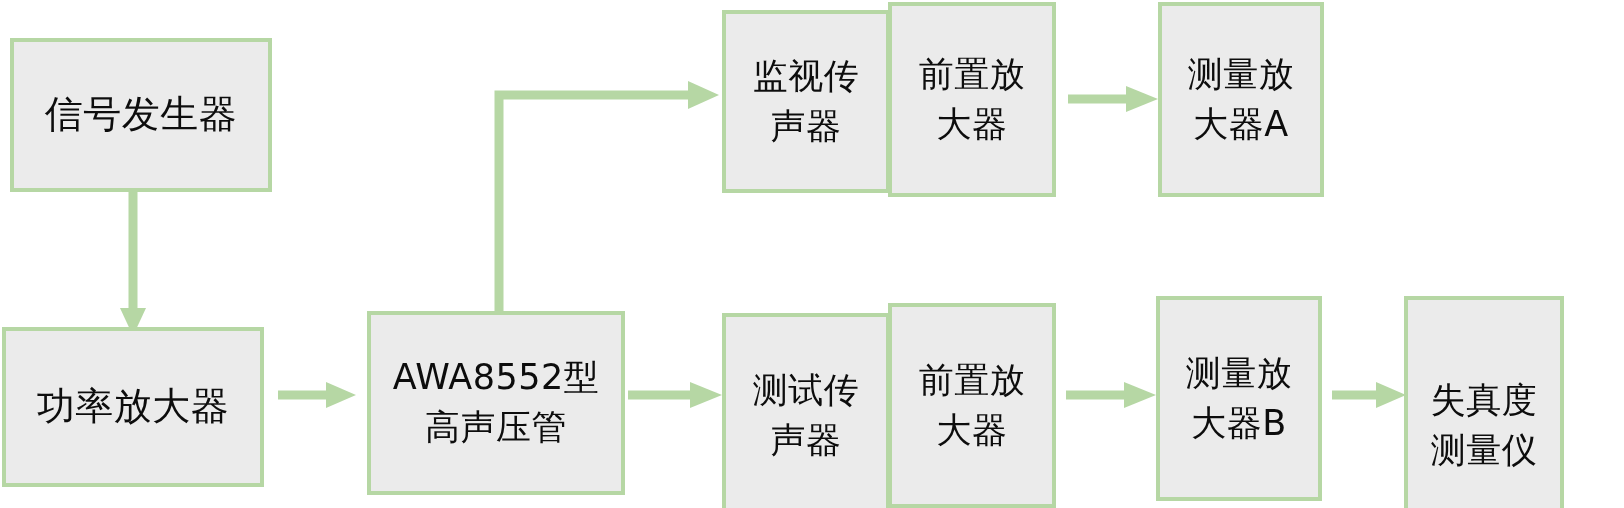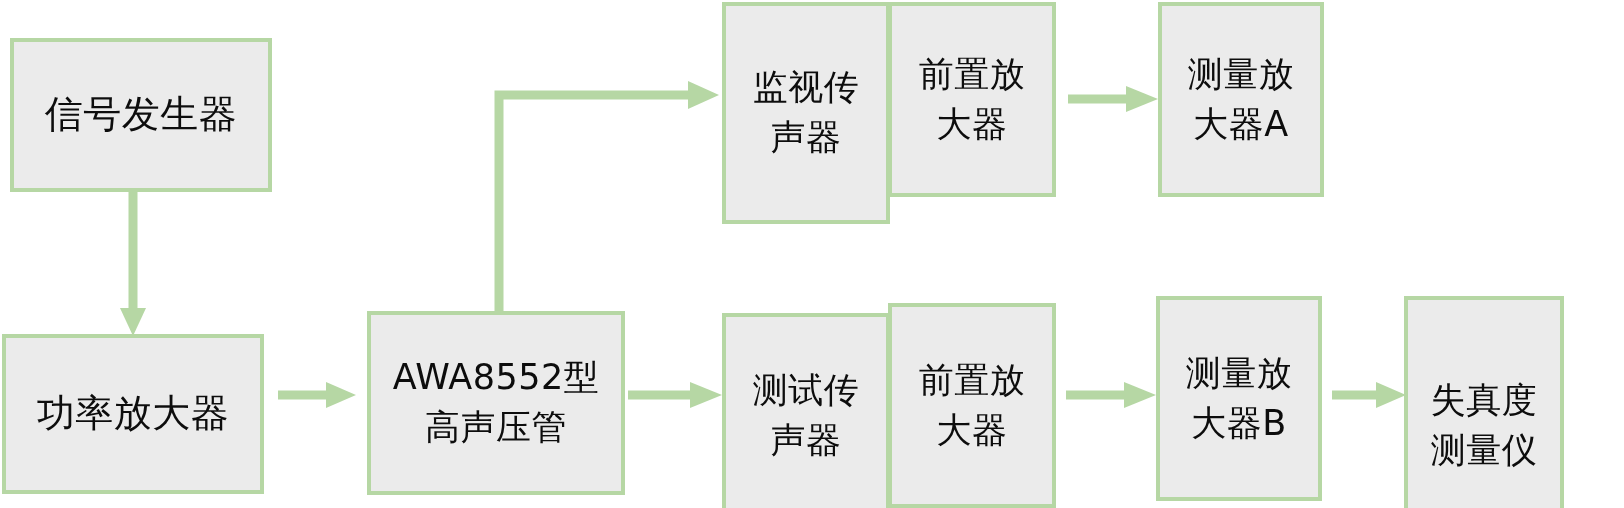--- a/index.html
+++ b/index.html
@@ -27,25 +27,25 @@
     justify-content: center;
     text-align: center;
     color: #0d0d0d;
     line-height: 1.42;
     letter-spacing: 0.5px;
     white-space: pre-line;
     font-weight: 400;
   }
   
   #n-signal-generator { left: 10px;   top: 38px;  width: 262px; height: 154px; font-size: 38px; }
-  #n-power-amplifier  { left: 2px;   top: 334px; width: 262px; height: 160px; font-size: 38px; }
+  #n-power-amplifier  { left: 2px;   top: 327px; width: 262px; height: 160px; font-size: 38px; }
   
   #n-awa-tube         { left: 356px; top: 311px; width: 258px; height: 184px; font-size: 35px; margin-left: 11px; }
   
-  #n-monitor-mic      { left: 722px; top: 2px;   width: 168px; height: 222px; font-size: 35px; }
+  #n-monitor-mic      { left: 722px; top: 10px;   width: 168px; height: 183px; font-size: 35px; }
   #n-preamp-top       { left: 888px; top: 2px;   width: 168px; height: 195px; font-size: 35px; }
   #n-meas-amp-a       { left: 1158px;top: 2px;   width: 166px; height: 195px; font-size: 35px; }
   
   #n-test-mic         { left: 722px; top: 313px; width: 168px; height: 205px; font-size: 35px; }
   #n-preamp-bottom    { left: 888px; top: 303px; width: 168px; height: 205px; font-size: 35px; }
   #n-meas-amp-b       { left: 1156px;top: 296px; width: 166px; height: 205px; font-size: 35px; }
   #n-distortion-meter { left: 1404px;top: 296px; width: 160px; height: 260px; font-size: 35px; }
 
   .edge { position: absolute; }
   .edge svg { display: block; overflow: visible; }

